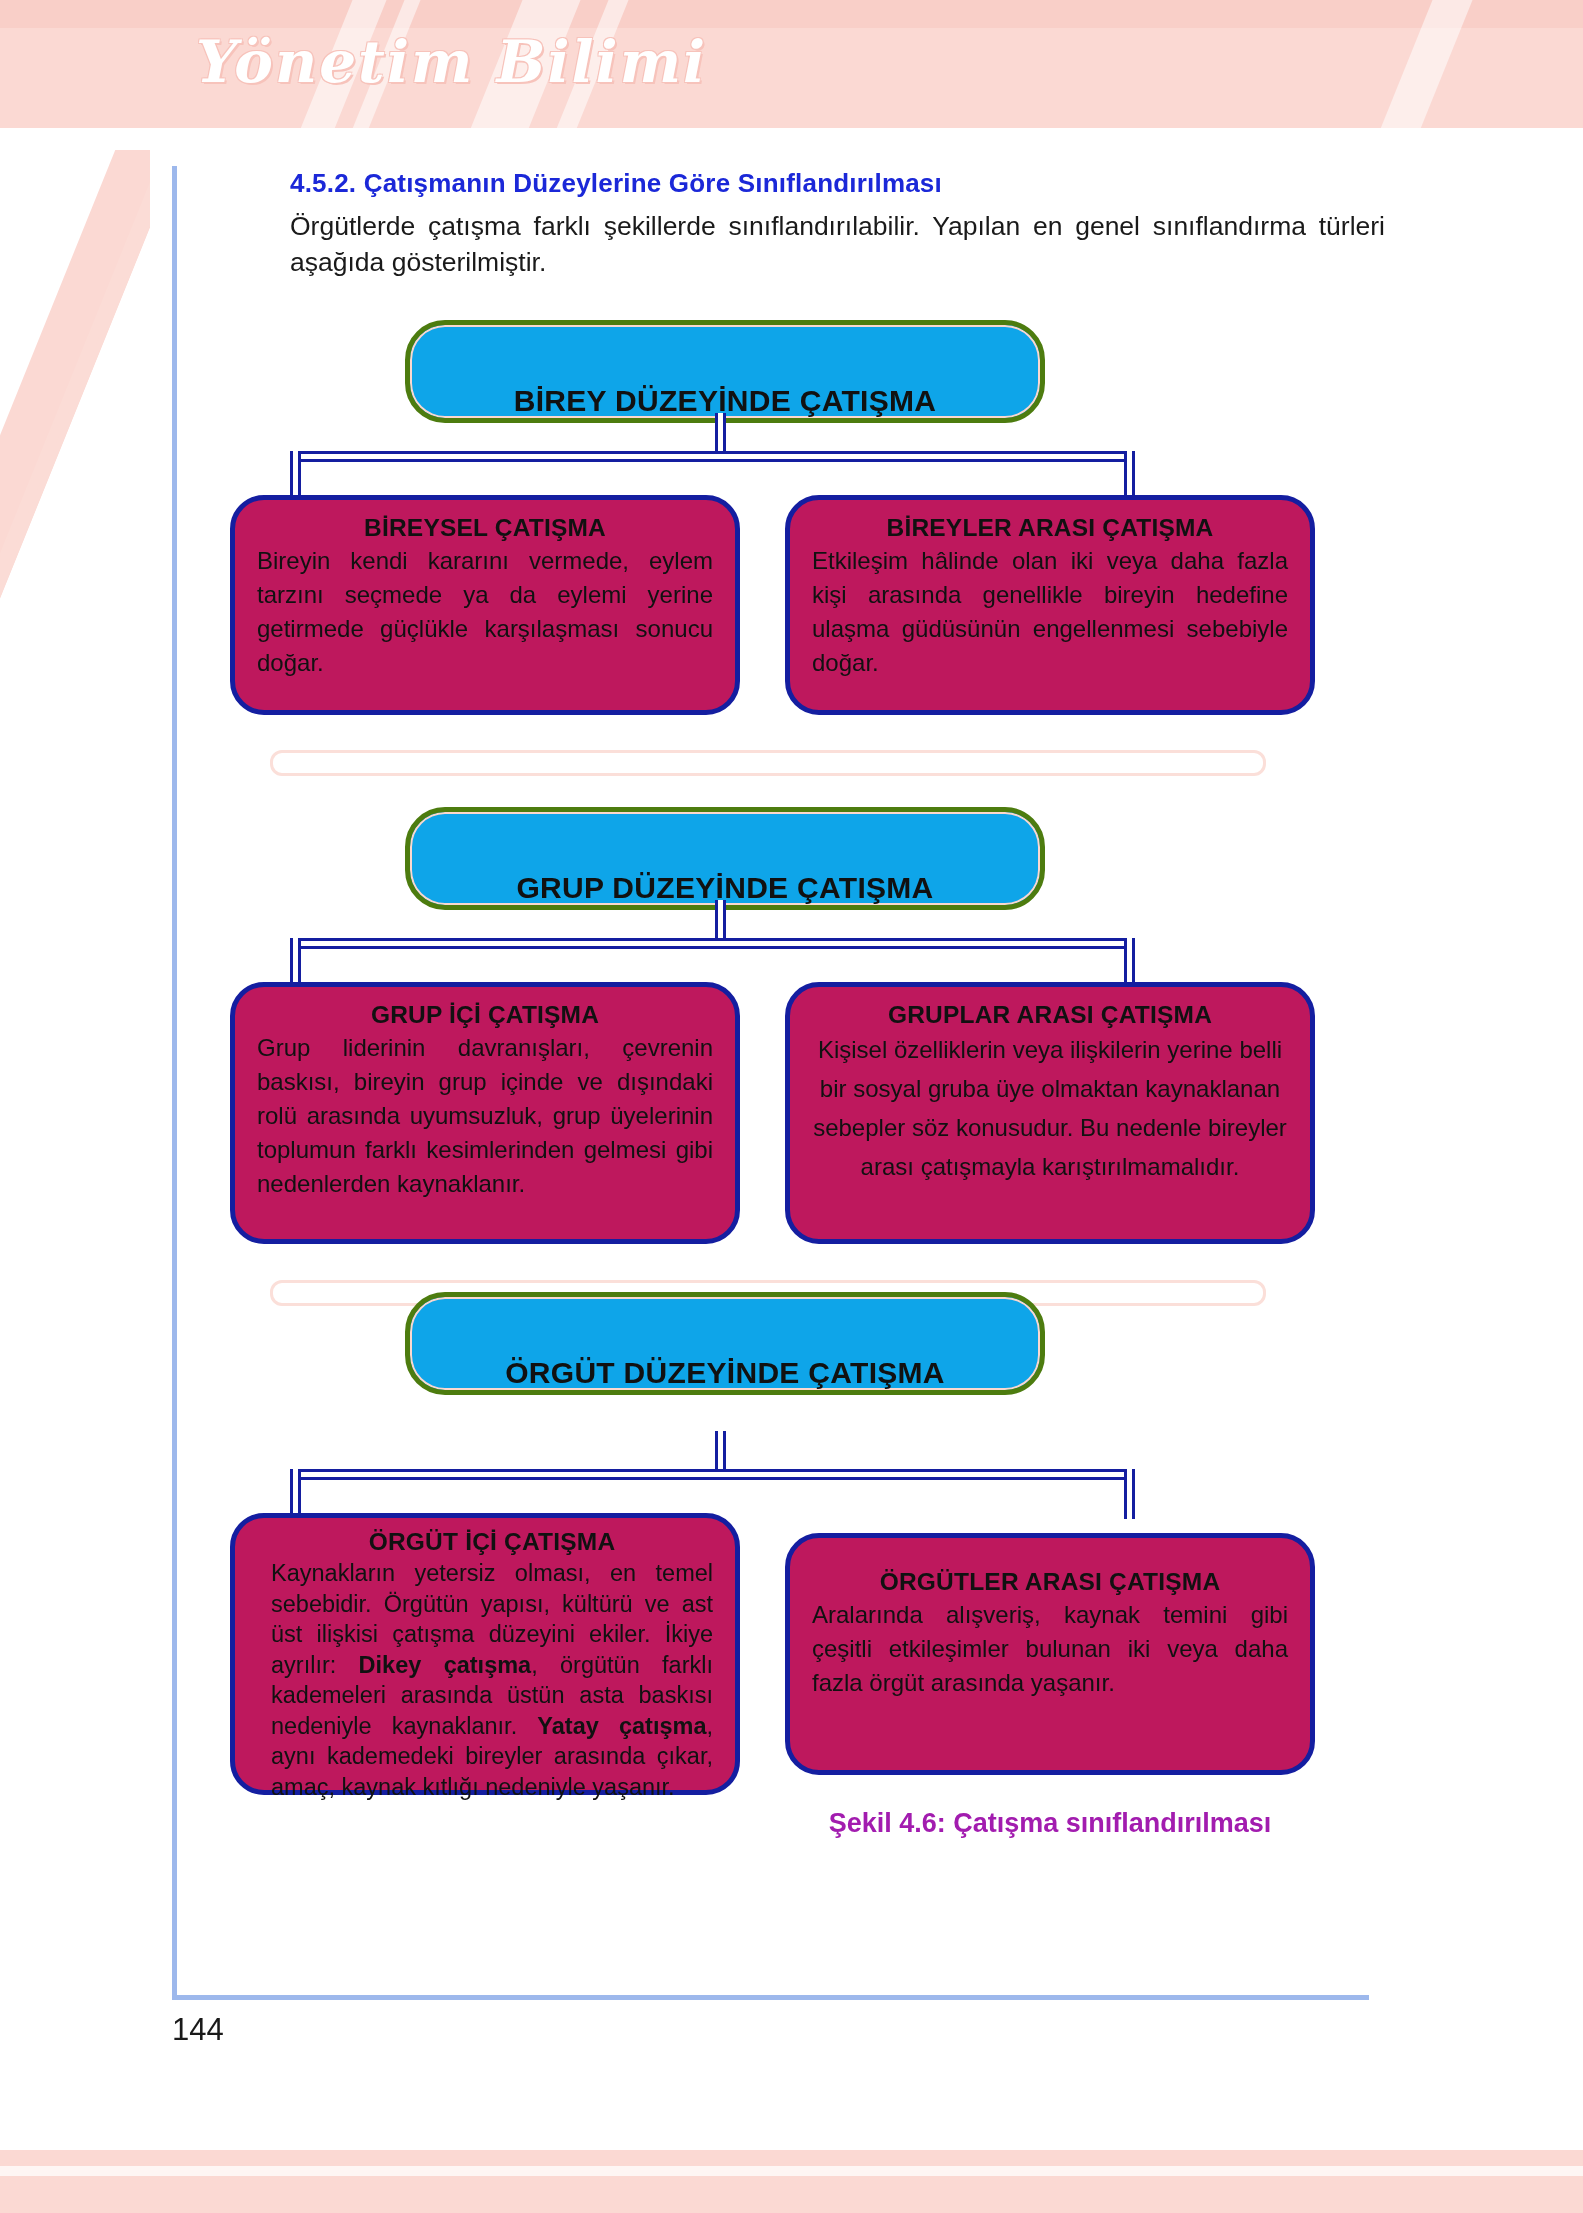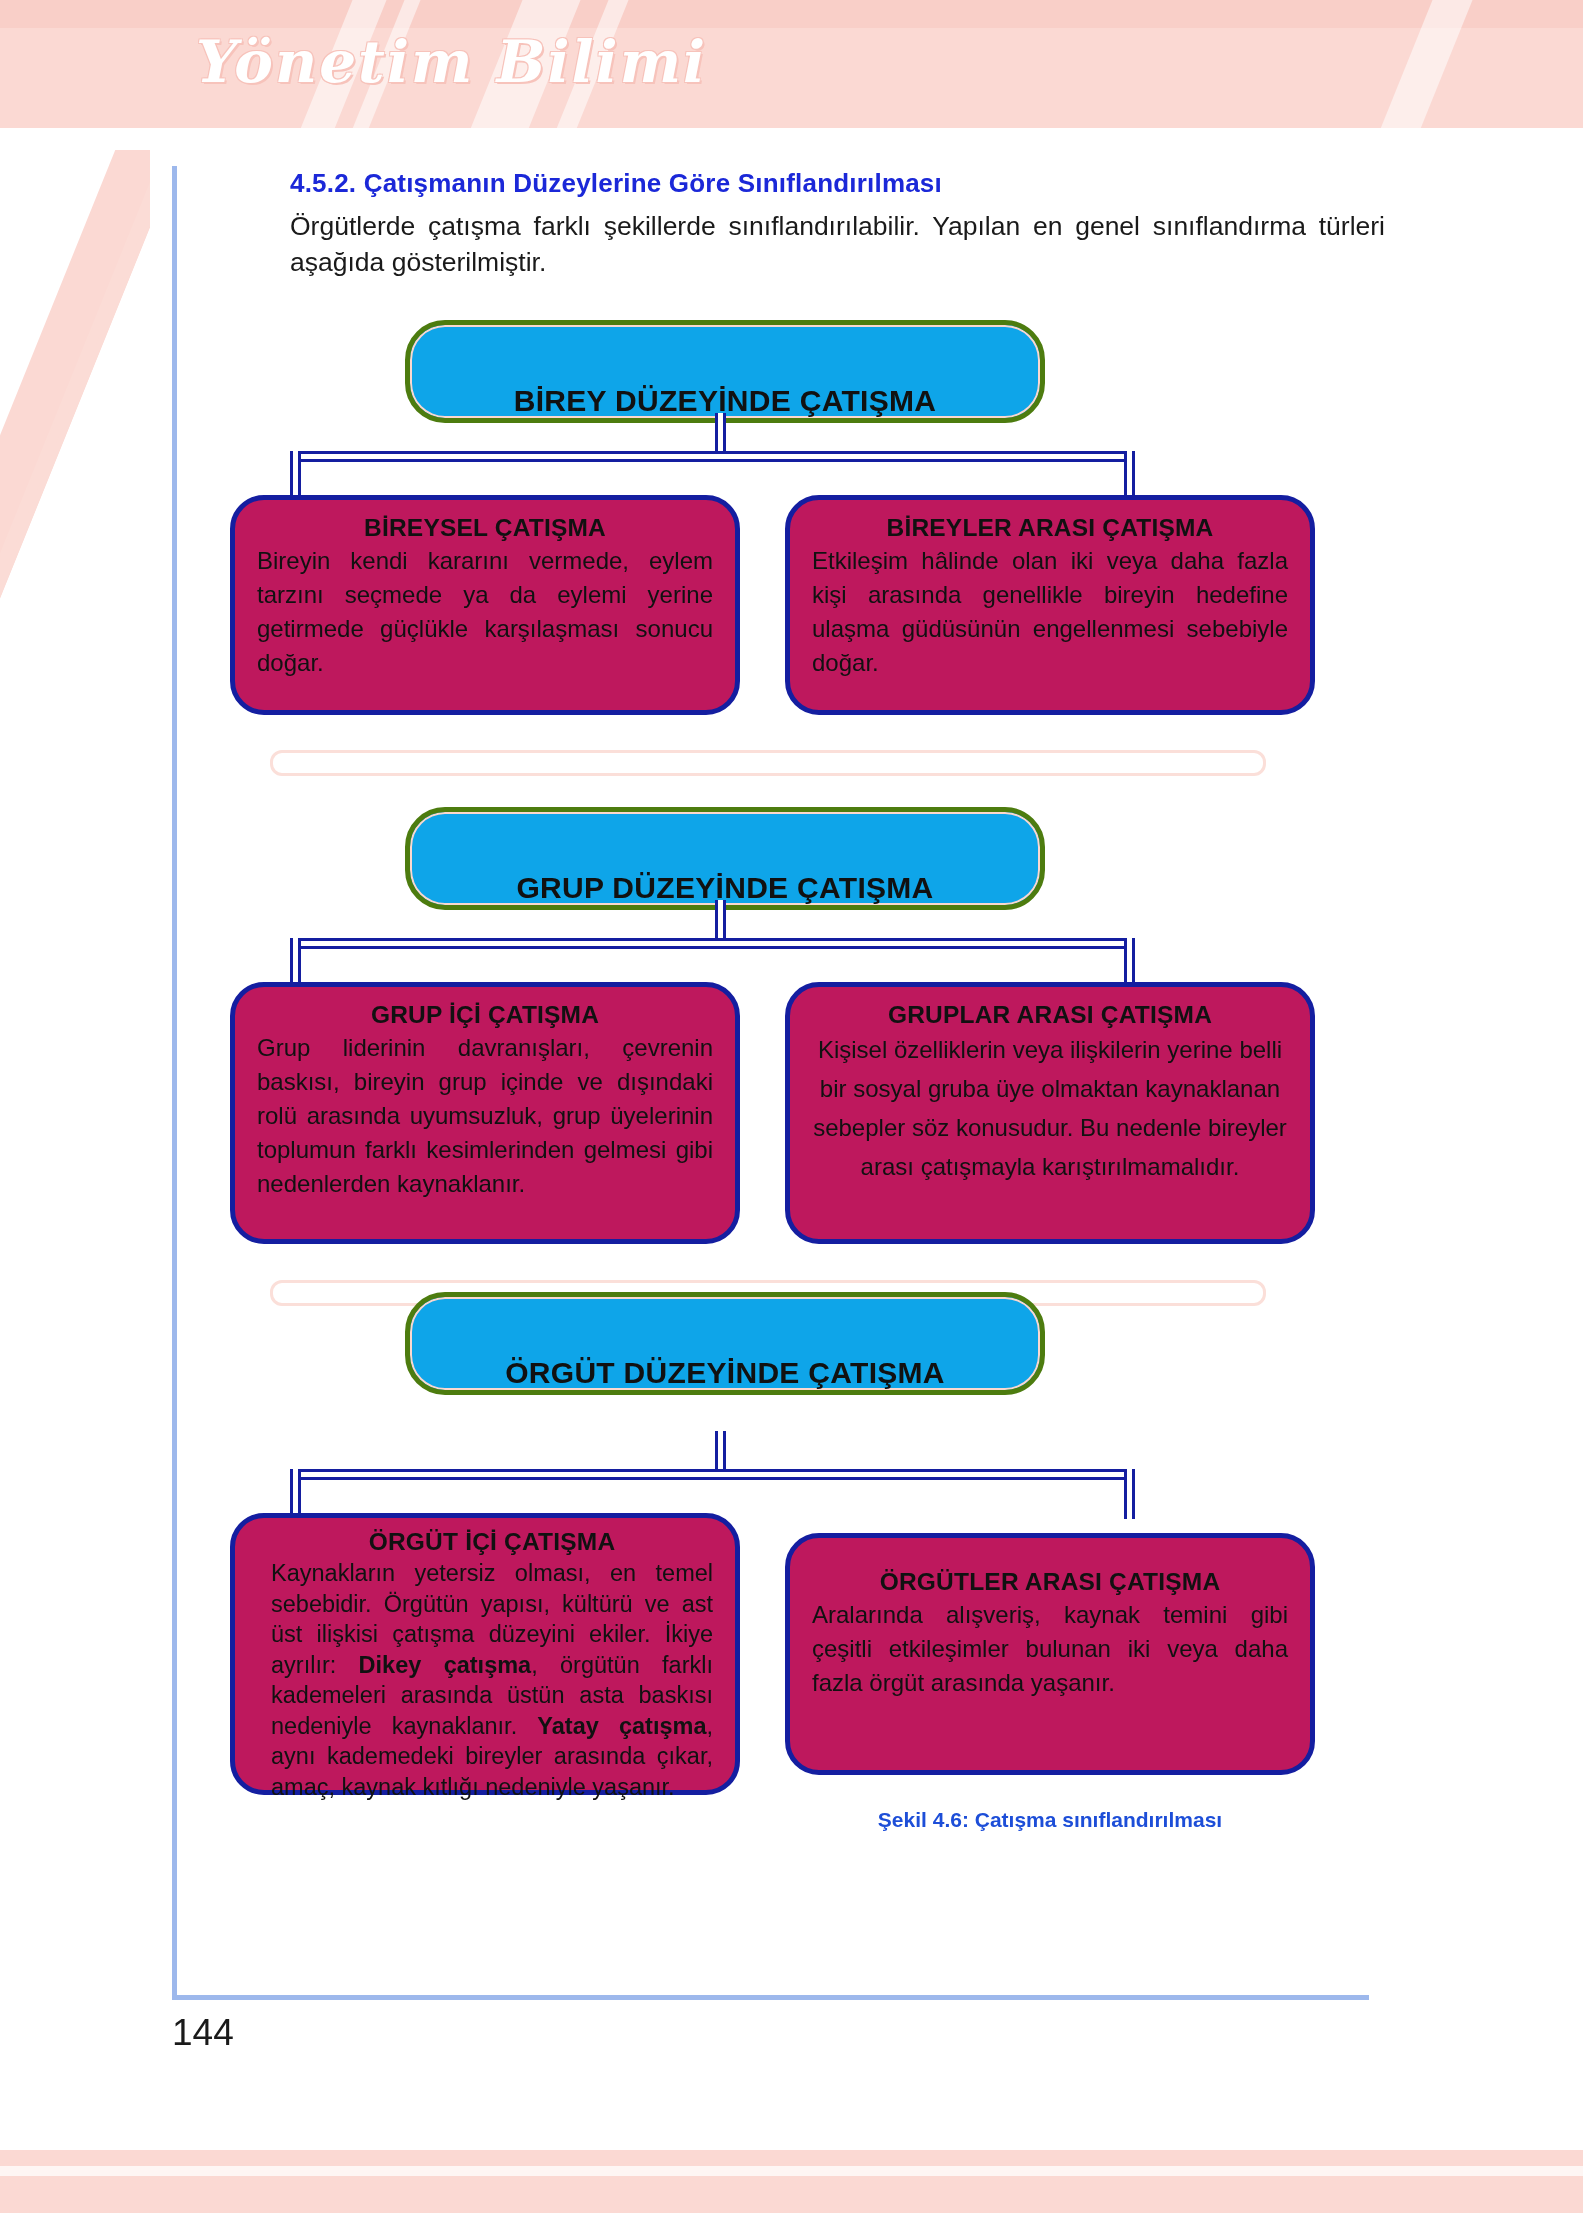--- a/index.html
+++ b/index.html
@@ -100,26 +100,26 @@
   .conn.h{border-top:3px solid #141ea0;border-bottom:3px solid #141ea0;height:11px;}
 
   
   .divider{
     position:absolute;height:20px;
     border:3px solid #fbdfd9;border-radius:12px;background:#ffffff;
   }
 
   
   .caption{
-    position:absolute;font-size:21px;font-weight:700;color:#1d4ed8;
+    position:absolute;font-size:27px;font-weight:700;color:#a21caf;
     text-align:center;
   }
   .page-num{
     position:absolute;left:172px;top:2012px;
-    font-size:37px;color:#1a1a1a;
+    font-size:31px;color:#1a1a1a;
   }
 </style>
 </head>
 <body>
 
 <div class="banner">
   <div class="banner-bg"></div>
   <div class="banner-bg2"></div>
   <div class="stripe s1"></div>
   <div class="stripe s2"></div>

